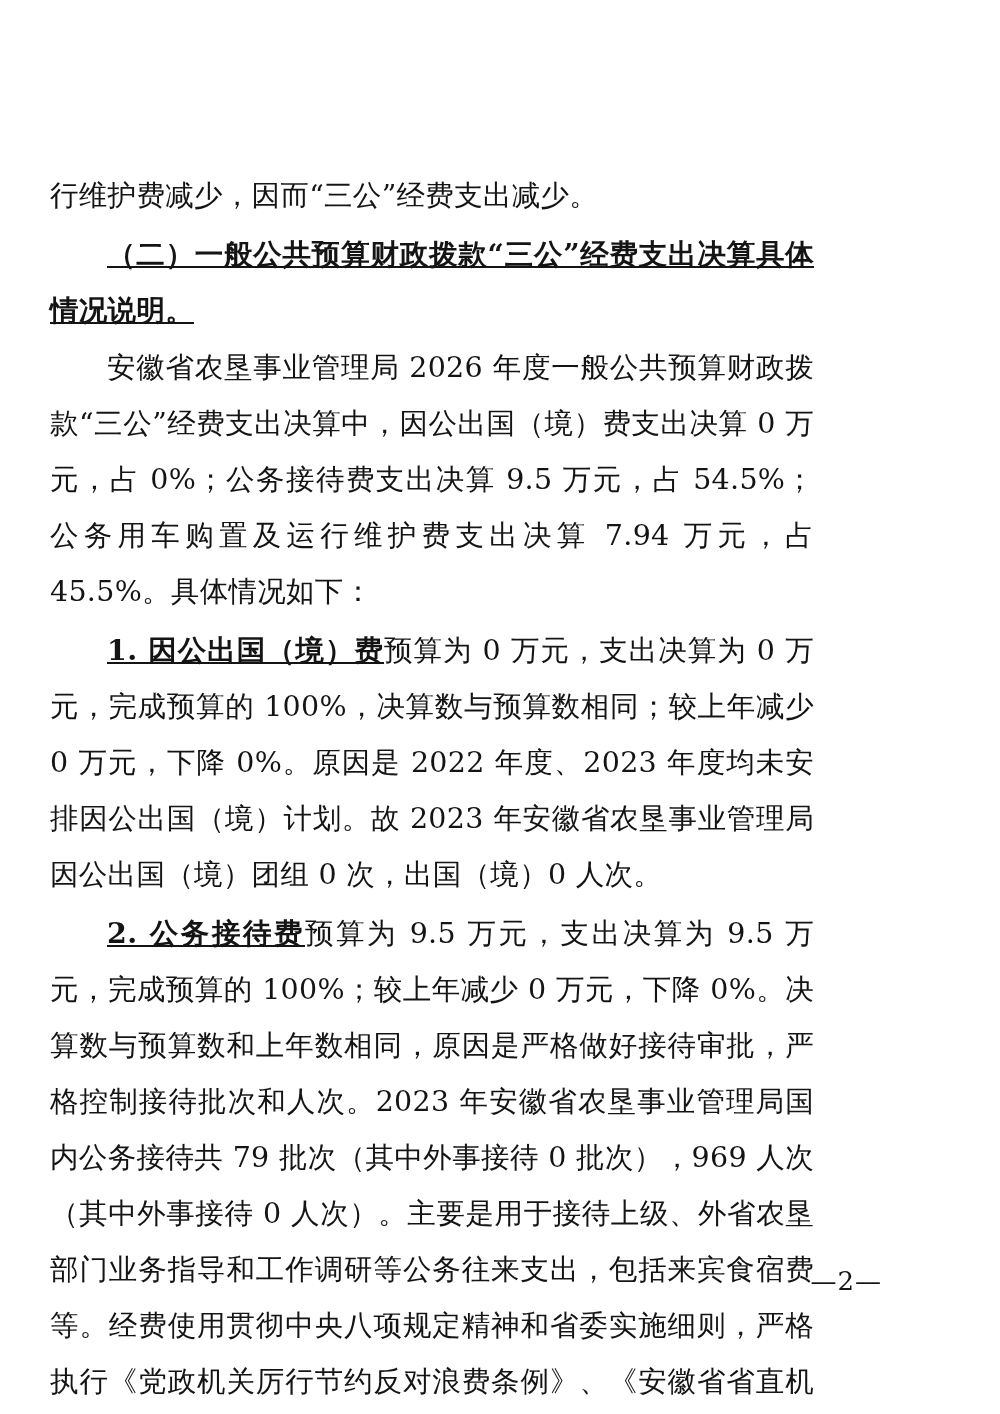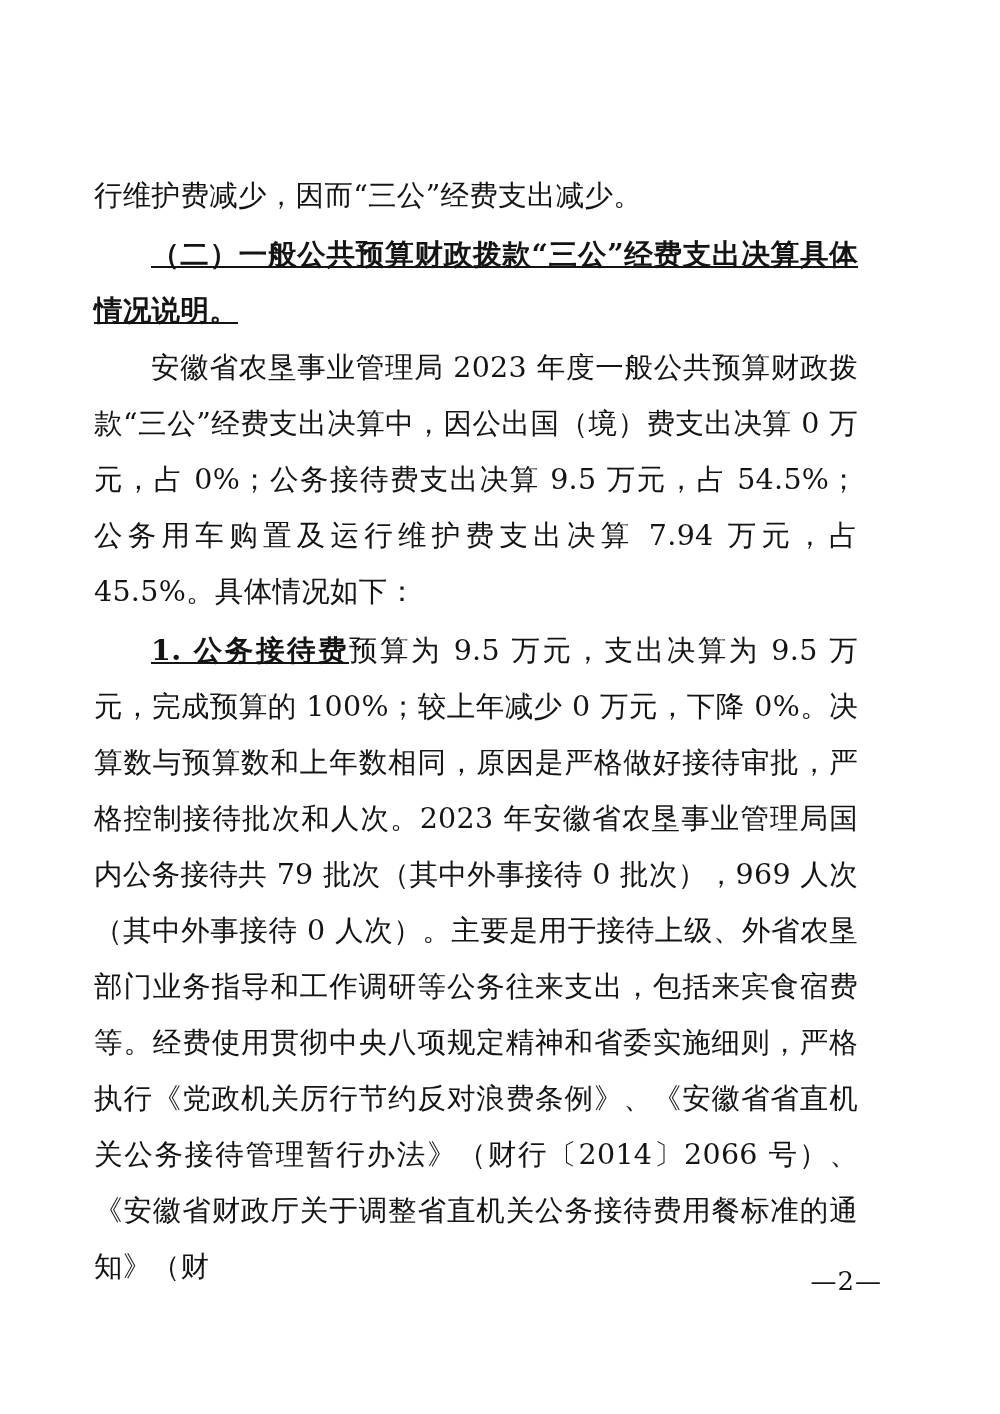--- a/index.html
+++ b/index.html
@@ -15,21 +15,21 @@
     color: #141414;
     overflow: hidden;
   }
   .page {
     position: absolute;
     left: 0;
     top: 0;
     width: 1000px;
     height: 1414px;
     box-sizing: border-box;
-    padding: 168px 118px 0 94px;
+    padding: 168px 118px 0 50px;
   }
   .doc-body {
     width: 764px;
   }
   p.para {
     margin: 0 0 2px 0;
     font-size: 28.5px;
     line-height: 56px;
     text-align: justify;
     text-justify: inter-ideograph;
@@ -56,21 +56,22 @@
 </head>
 <body>
 
 <div class="page">
   <div class="doc-body">
 
     <p class="para">行维护费减少，因而“三公”经费支出减少。</p>
 
     <p class="para indent bold">（二）一般公共预算财政拨款“三公”经费支出决算具体情况说明。</p>
 
-    <p class="para indent">安徽省农垦事业管理局 2023 年度一般公共预算财政拨款“三公”经费支出决算中，因公出国（境）费支出决算 0 万元，占 0%；公务接待费支出决算 9.5 万元，占 54.5%；公务用车购置及运行维护费支出决算 7.94 万元，占 45.5%。具体情况如下：</p>
+    <p class="para indent">安徽省农垦事业管理局 2026 年度一般公共预算财政拨款“三公”经费支出决算中，因公出国（境）费支出决算 0 万元，占 0%；公务接待费支出决算 9.5 万元，占 54.5%；公务用车购置及运行维护费支出决算 7.94 万元，占 45.5%。具体情况如下：</p>
 
+    <p class="para indent"><span class="bold">1. 因公出国（境）费</span><span>预算为 0 万元，支出决算为 0 万元，完成预算的 100%，决算数与预算数相同；较上年减少 0 万元，下降 0%。原因是 2022 年度、2023 年度均未安排因公出国（境）计划。故 2023 年安徽省农垦事业管理局因公出国（境）团组 0 次，出国（境）0 人次。</span></p>
 
-    <p class="para indent"><span class="bold">1. 公务接待费</span><span>预算为 9.5 万元，支出决算为 9.5 万元，完成预算的 100%；较上年减少 0 万元，下降 0%。决算数与预算数和上年数相同，原因是严格做好接待审批，严格控制接待批次和人次。2023 年安徽省农垦事业管理局国内公务接待共 79 批次（其中外事接待 0 批次），969 人次（其中外事接待 0 人次）。主要是用于接待上级、外省农垦部门业务指导和工作调研等公务往来支出，包括来宾食宿费等。经费使用贯彻中央八项规定精神和省委实施细则，严格执行《党政机关厉行节约反对浪费条例》、《安徽省省直机关公务接待管理暂行办法》（财行〔2014〕2066 号）、《安徽省财政厅关于调整省直机关公务接待费用餐标准的通知》（财</span></p>
+    <p class="para indent"><span class="bold">2. 公务接待费</span><span>预算为 9.5 万元，支出决算为 9.5 万元，完成预算的 100%；较上年减少 0 万元，下降 0%。决算数与预算数和上年数相同，原因是严格做好接待审批，严格控制接待批次和人次。2023 年安徽省农垦事业管理局国内公务接待共 79 批次（其中外事接待 0 批次），969 人次（其中外事接待 0 人次）。主要是用于接待上级、外省农垦部门业务指导和工作调研等公务往来支出，包括来宾食宿费等。经费使用贯彻中央八项规定精神和省委实施细则，严格执行《党政机关厉行节约反对浪费条例》、《安徽省省直机关公务接待管理暂行办法》（财行〔2014〕2066 号）、《安徽省财政厅关于调整省直机关公务接待费用餐标准的通知》（财</span></p>
 
   </div>
 
   <div class="page-number">—2—</div>
 </div>
 
 </body></html>

